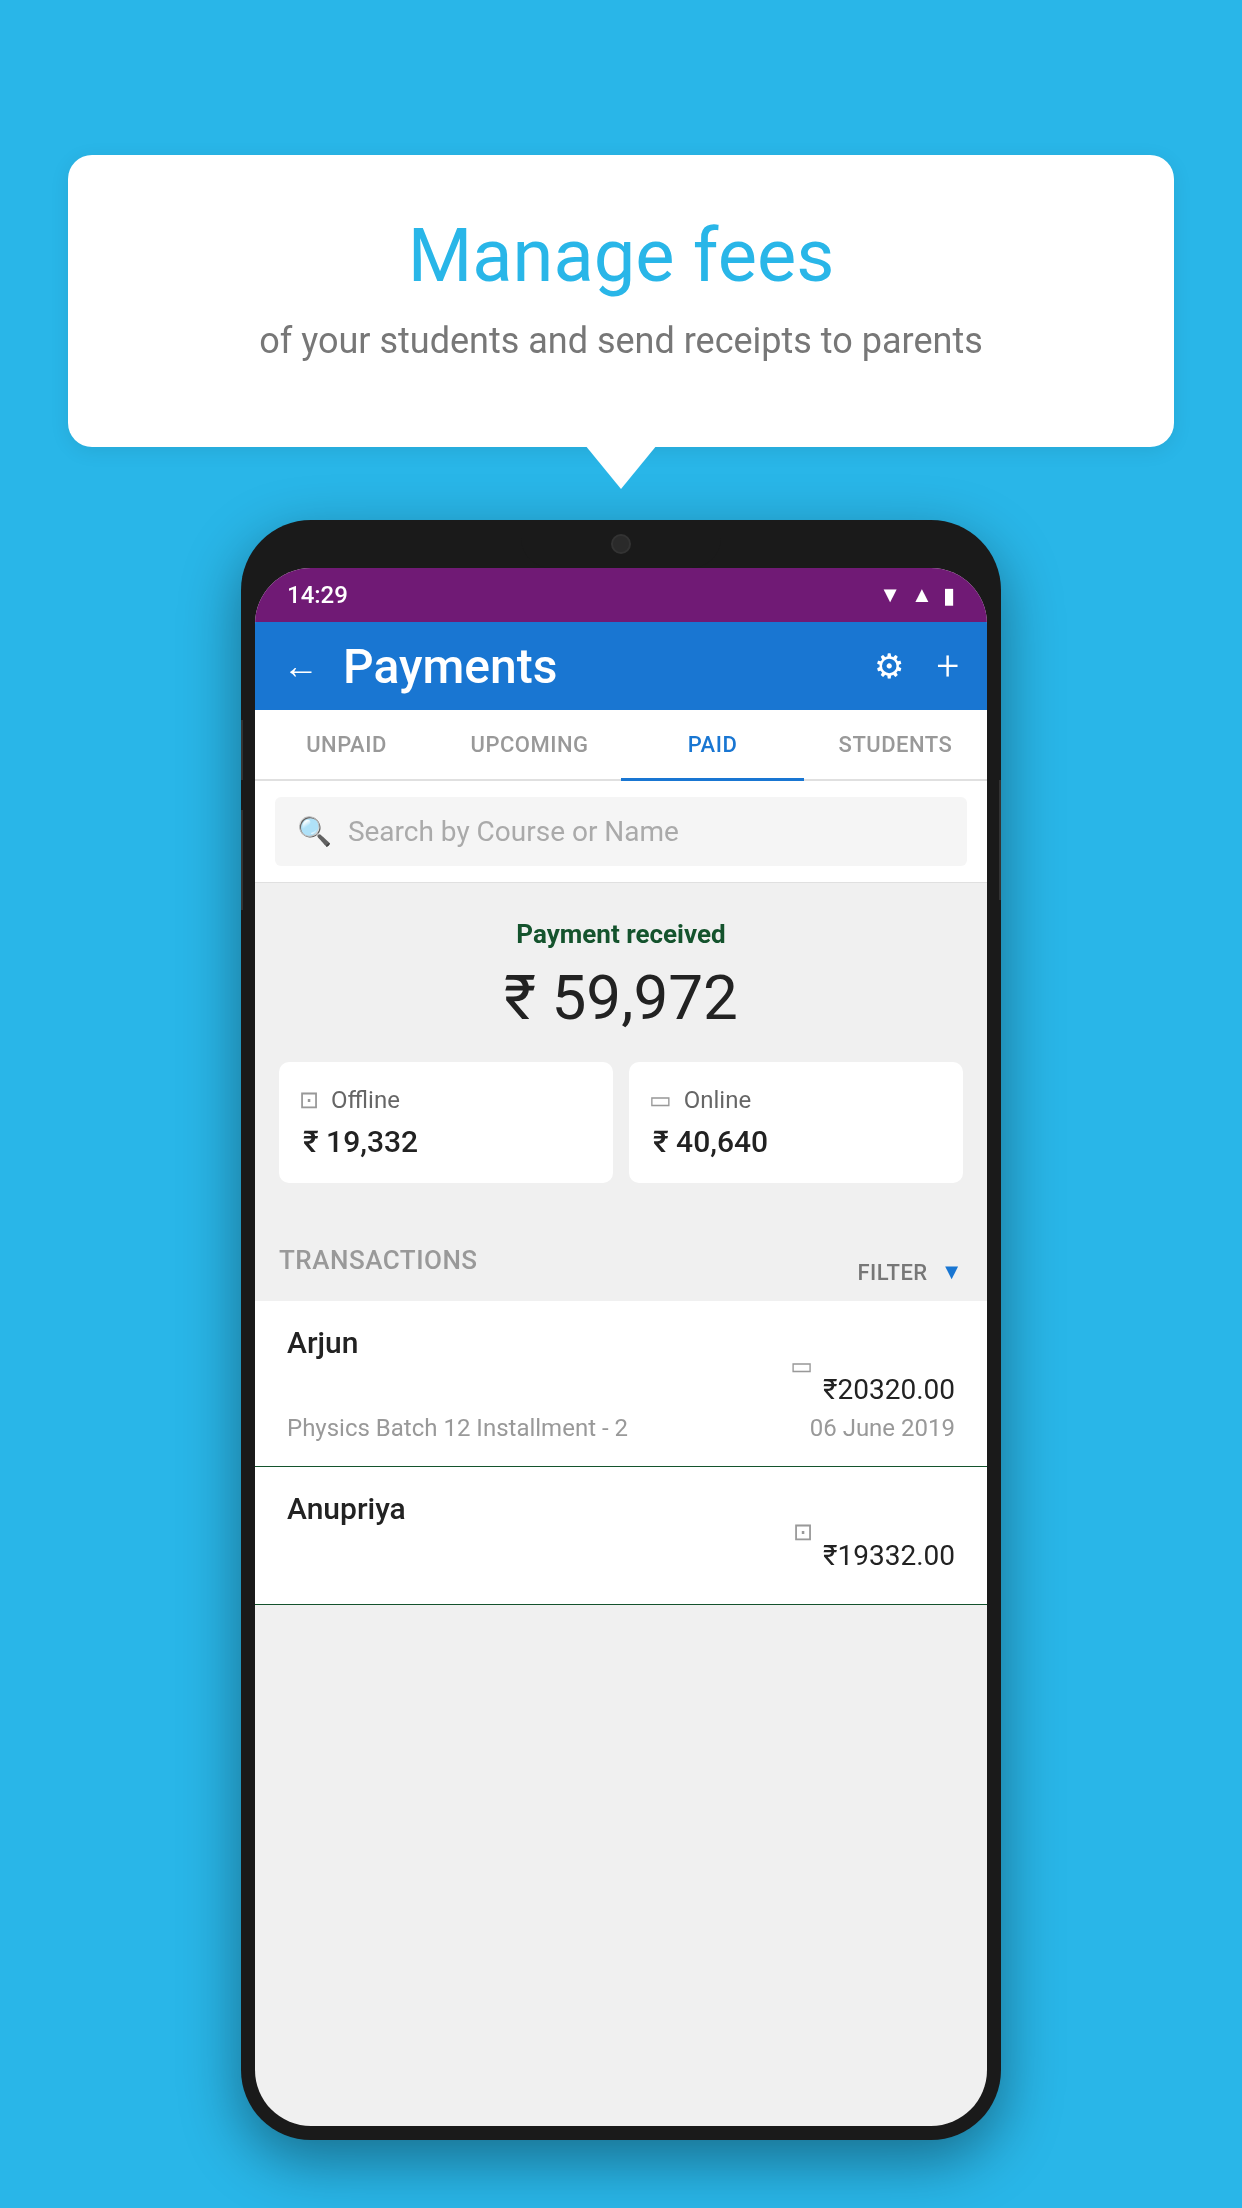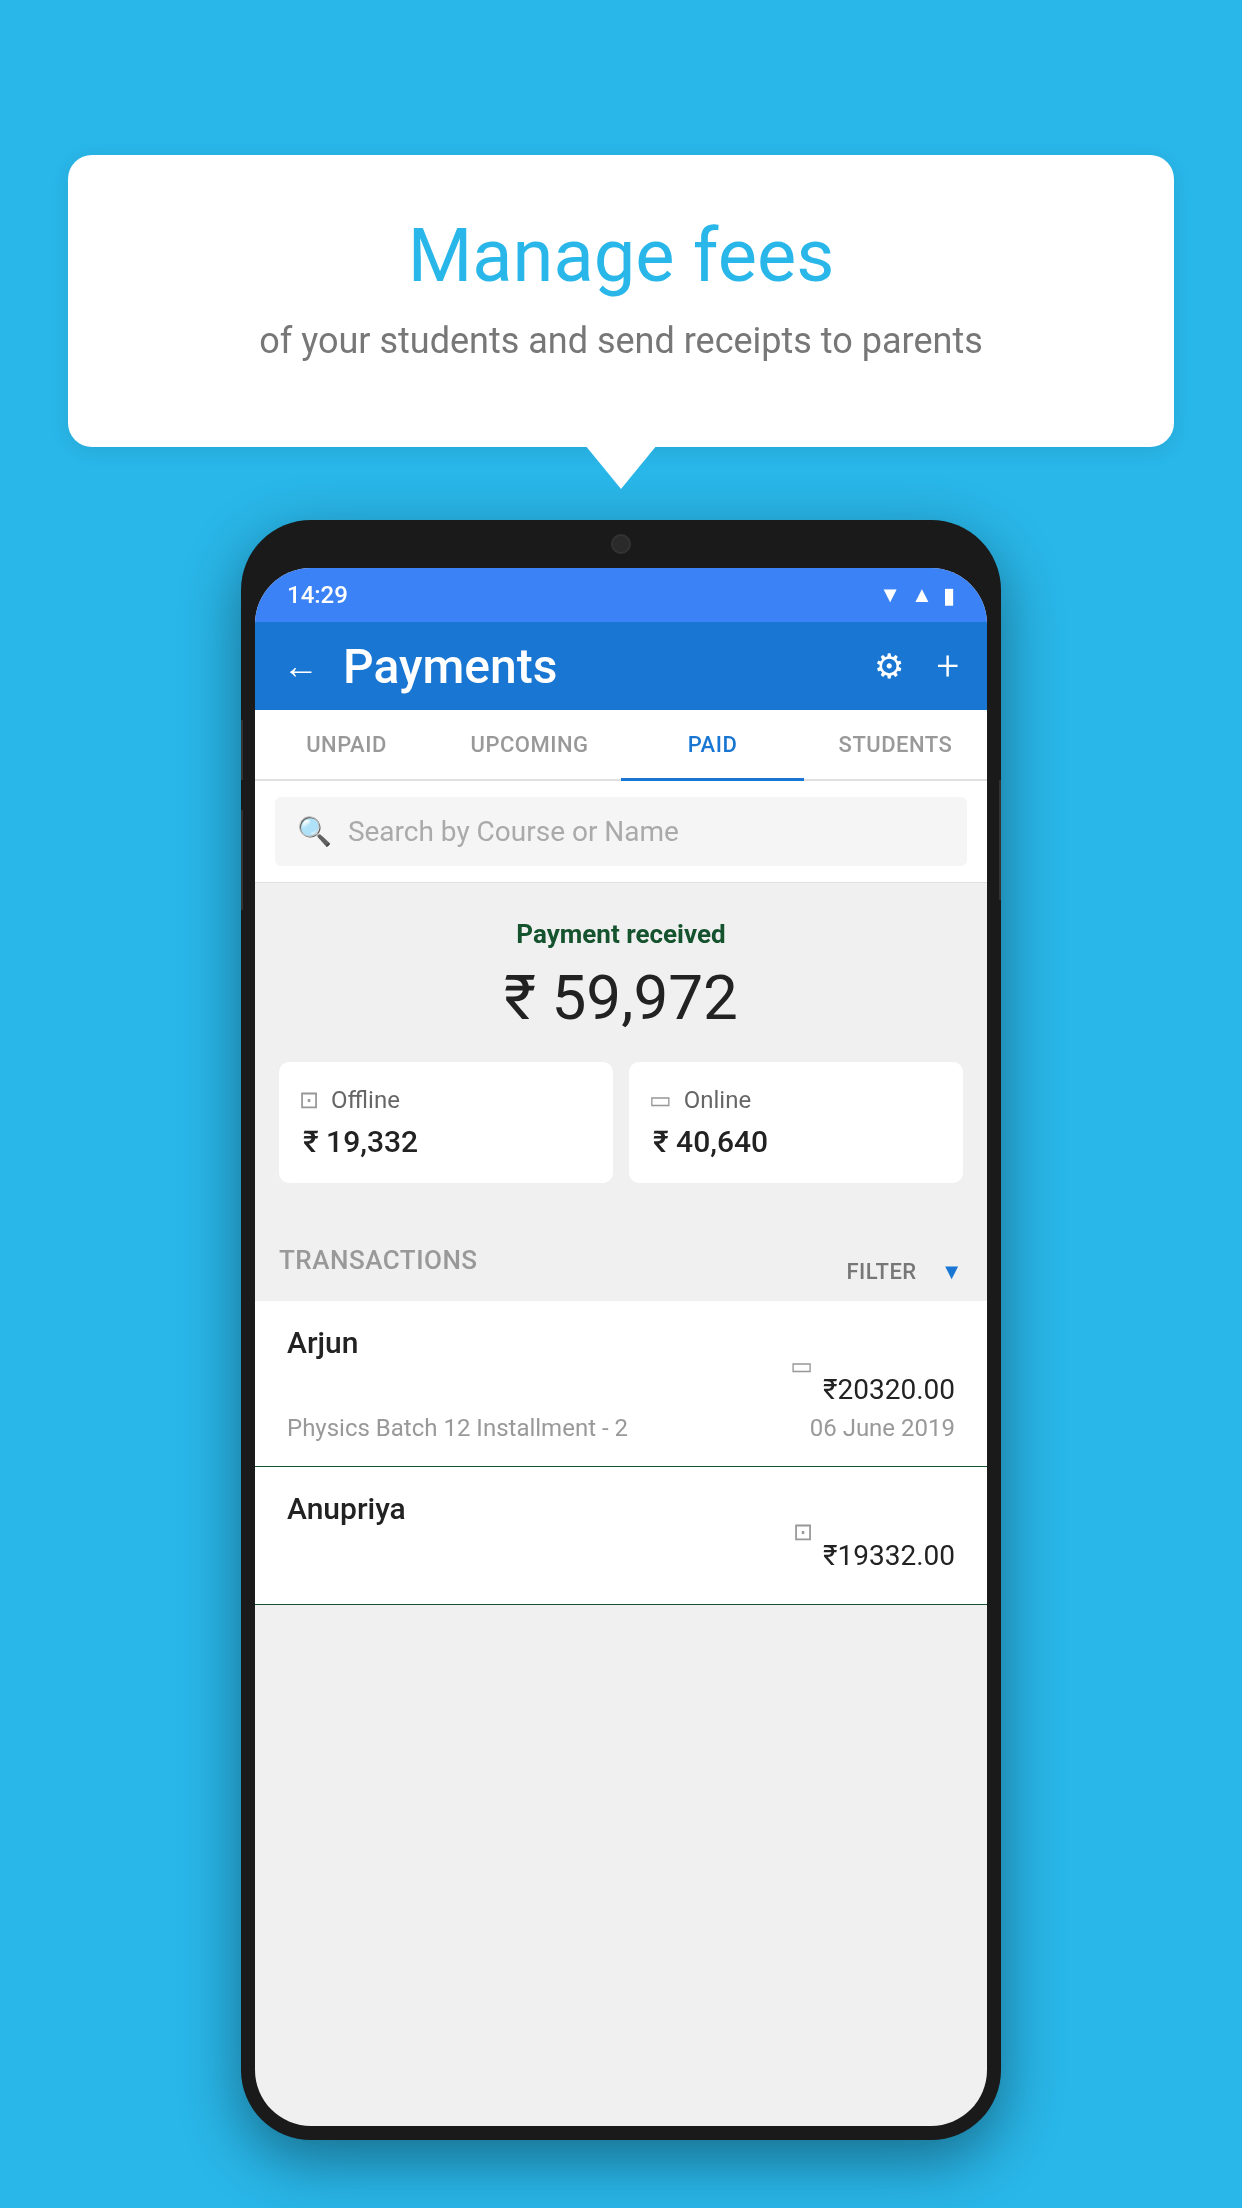--- a/index.html
+++ b/index.html
@@ -98,21 +98,21 @@
       left: 14px;
       right: 14px;
       bottom: 14px;
       background: #f0f0f0;
       border-radius: 56px;
       overflow: hidden;
     }
 
     
     .status-bar {
-      background: #3b82f6;
+      background: #701a75;
       height: 54px;
       display: flex;
       align-items: center;
       justify-content: space-between;
       padding: 0 32px;
     }
     .status-time {
       color: white;
       font-size: 24px;
       font-weight: 500;
@@ -271,21 +271,22 @@
       background: #f0f0f0;
     }
     .transactions-label {
       color: #999;
       font-size: 26px;
       font-weight: 500;
       letter-spacing: 0.5px;
     }
     .filter-btn {
       display: flex;
-      gap: 24px;
+      align-items: center;
+      gap: 13px;
       color: #777;
       font-size: 22px;
       font-weight: 500;
       letter-spacing: 0.5px;
       cursor: pointer;
       margin-top: 24px;
     }
     .filter-icon {
       color: #1976d2;
       font-size: 22px;

